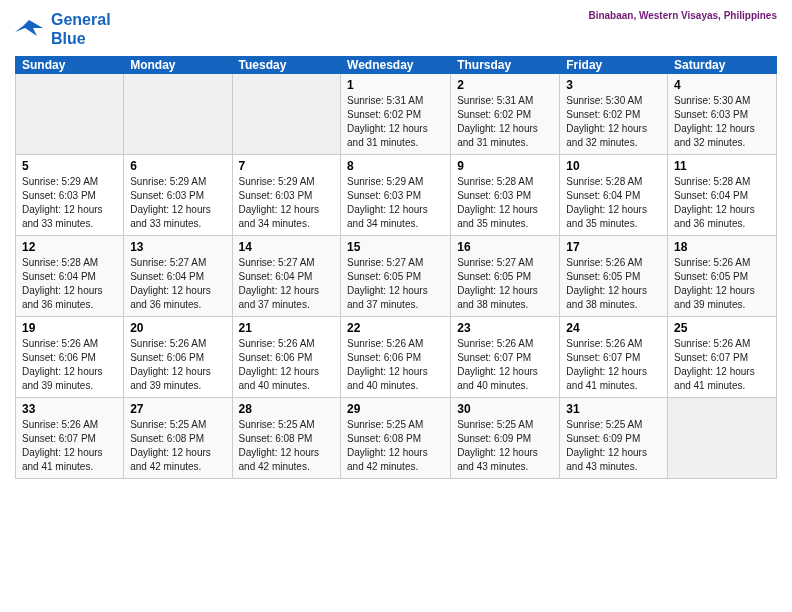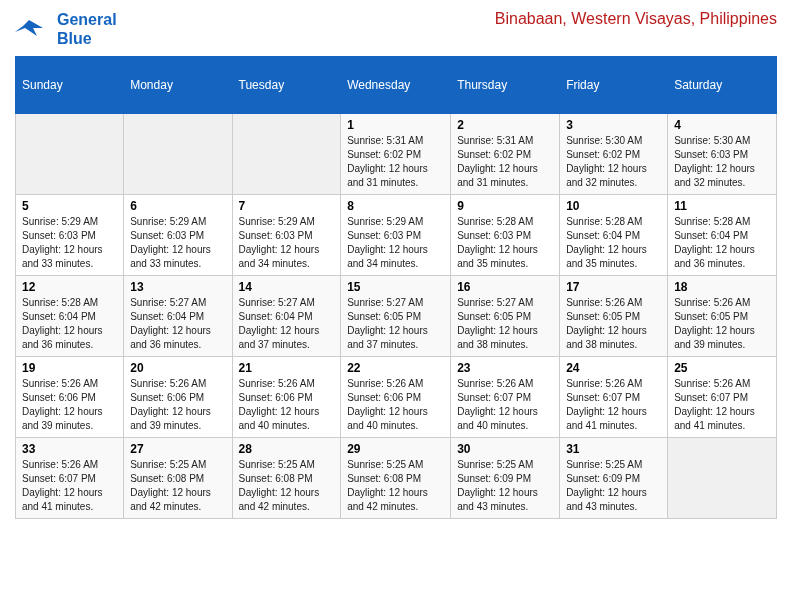--- a/index.html
+++ b/index.html
@@ -12,21 +12,21 @@
     }
     .header-section {
       display: flex;
       justify-content: space-between;
       align-items: flex-start;
       margin-bottom: 8px;
     }
     .logo {
       display: flex;
       align-items: center;
-      gap: 14px;
+      gap: 8px;
     }
     .logo-text {
       font-size: 16px;
       font-weight: bold;
       color: #1a1a2e;
       line-height: 1.2;
     }
     .logo-text span {
       color: #1565c0;
     }
@@ -36,35 +36,36 @@
     }
     .title-section {
       text-align: right;
     }
     .main-title {
       font-size: 36px;
       font-weight: bold;
       color: #1a1a2e;
     }
     .subtitle {
-      font-size: 16px;
-      color: #b91c1c;
+      font-size: 10px;
+      color: #701a75;
+      font-weight: bold;
     }
     table {
       width: 100%;
       border-collapse: collapse;
       font-size: 11px;
     }
     thead tr th {
       background-color: #1565c0;
       color: #fff;
-      padding: 21px 6px;
+      padding: 1px 6px;
       text-align: left;
       font-size: 12px;
-      font-weight: normal;
+      font-weight: bold;
       border: 1px solid #1565c0;
     }
     tbody tr td {
       border: 1px solid #ccc;
       padding: 4px 6px;
       vertical-align: top;
       width: 113px;
       min-height: 80px;
     }
     tbody tr:nth-child(odd) {

